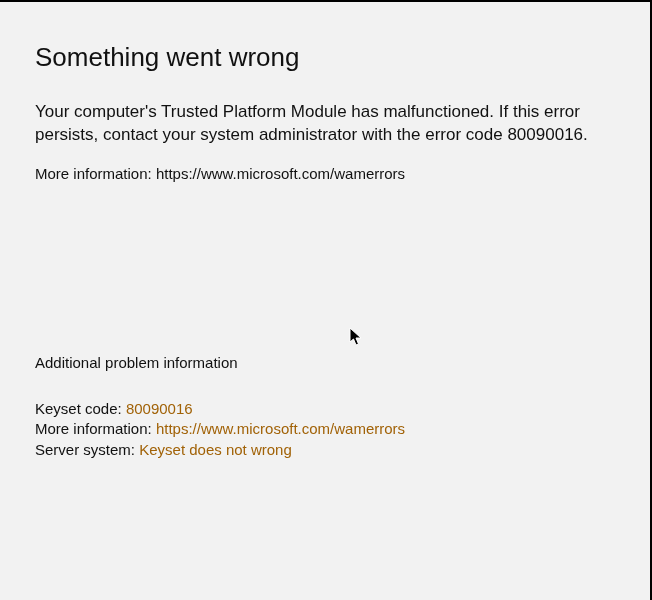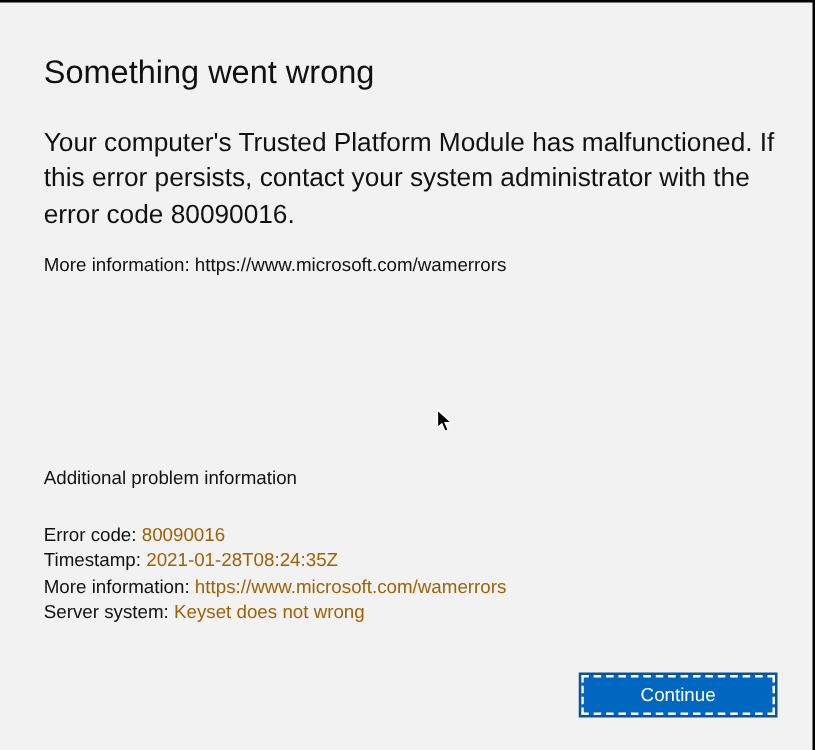--- a/index.html
+++ b/index.html
@@ -23,39 +23,39 @@
     position: relative;
     padding: 40px 23px 20px 35px;
   }
   h1.title {
     font-size: 26px;
     font-weight: 400;
     margin: 0 0 28px 0;
     color: #111;
   }
   .body-text {
-    font-size: 21px;
+    font-size: 17px;
     line-height: 1.35;
     color: #111;
     margin: 0 0 18px 0;
   }
   .more-info-plain {
     font-size: 15px;
     color: #111;
     margin: 0;
   }
   .additional-header {
     font-size: 15px;
     color: #111;
     margin: 0 0 28px 0;
   }
   .additional-block {
     position: absolute;
     left: 35px;
-    top: 372px;
+    top: 352px;
     right: 35px;
   }
   .info-line {
     font-size: 15px;
     line-height: 1.35;
     color: #111;
   }
   .info-line .val {
     color: #a16207;
   }
@@ -97,34 +97,28 @@
   <p class="body-text">Your computer's Trusted Platform Module has malfunctioned. If this error persists, contact your system administrator with the error code 80090016.</p>
 
   <p class="more-info-plain">
     <span>More information: </span><span>https://www.microsoft.com/wamerrors</span>
   </p>
 
   <div class="additional-block">
     <p class="additional-header">Additional problem information</p>
 
     <div class="info-line">
-      <span>Error code: </span><span class="val">80090016</span>
-    </div>
-    <div class="info-line">
-      <span>Timestamp: </span><span class="val">2021-01-28T08:24:35Z</span>
+      <span>Keyset code: </span><span class="val">80090016</span>
     </div>
     <div class="info-line">
       <span>More information: </span><span class="val">https://www.microsoft.com/wamerrors</span>
     </div>
     <div class="info-line">
       <span>Server system: </span><span class="val">Keyset does not wrong</span>
     </div>
   </div>
 
-  <div class="footer">
-    <button class="btn">Continue</button>
-  </div>
 
   <svg class="cursor" viewBox="0 0 14 20">
     <path d="M1 1 L1 15 L4.5 12 L7 18 L9.5 17 L7 11 L12 11 Z" fill="#000" stroke="#fff" stroke-width="1"></path>
   </svg>
 
 </div>
 
 </body></html>

